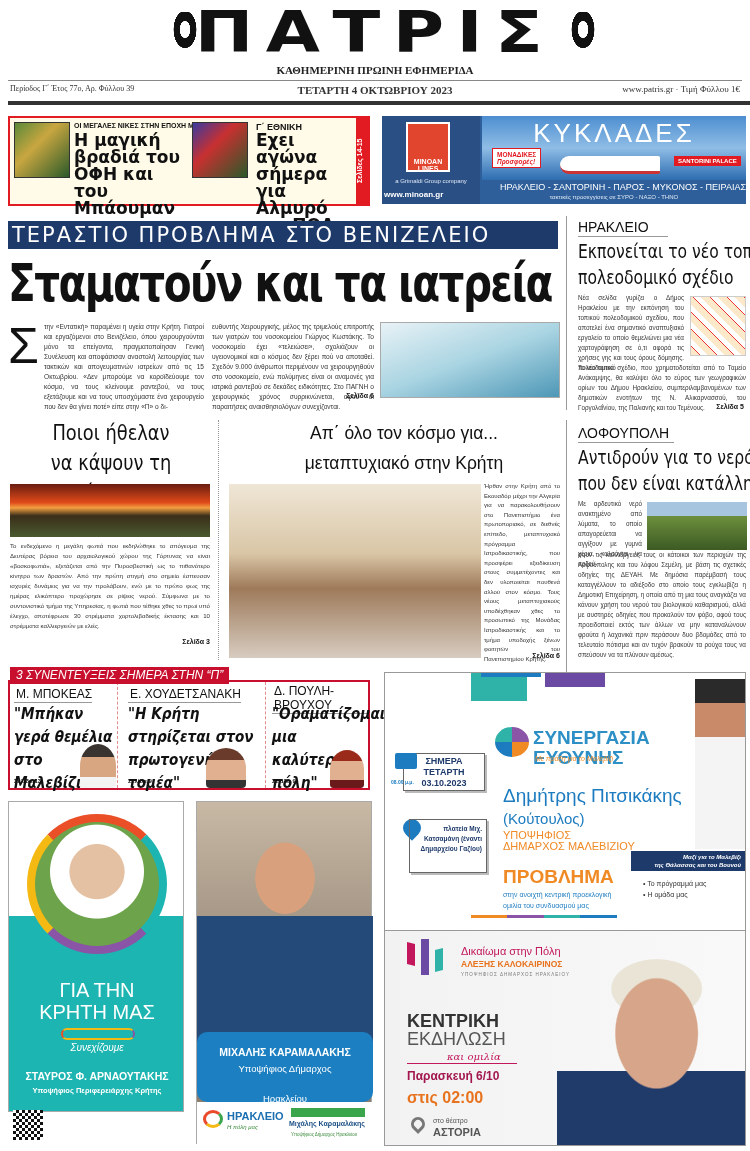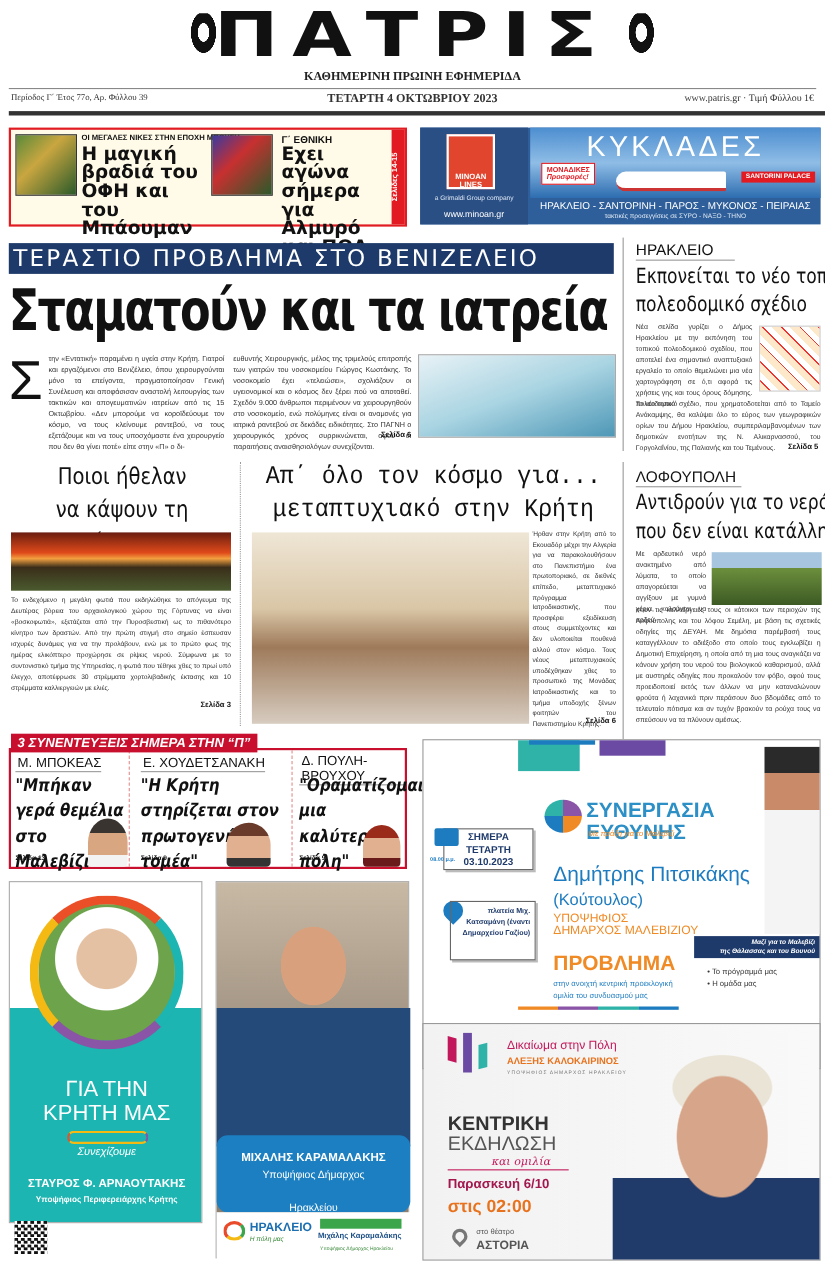--- a/index.html
+++ b/index.html
@@ -17,46 +17,46 @@
 .sports .img{background:linear-gradient(135deg,#5a8a3a,#c9a640 40%,#2a5a2a);width:56px;height:56px;border:1px solid #333}
 .sports .kicker{font-size:7px;font-weight:bold;color:#111}
 .sports .head{font-weight:bold;font-size:17px;line-height:17px;color:#111;font-family:"DejaVu Sans",sans-serif}
 .sports .bottom{left:4px;top:72px;font-size:9.5px;font-weight:bold;color:#111;font-family:"DejaVu Sans",sans-serif}
 .sports .side{right:0;top:0;width:12px;height:86px;background:#e21a22;color:#fff;font-size:7px;font-weight:bold;writing-mode:vertical-rl;transform:rotate(180deg);text-align:center}
 
 .minoan{left:382px;top:116px;width:364px;height:88px;background:#2e5f9a}
 .minoan .logo{left:0;top:0;width:98px;height:88px;background:#2a4f85}
 .minoan .logobox{left:24px;top:6px;width:44px;height:50px;background:#e2452e;border:2px solid #fff;color:#fff;font-size:7px;font-weight:bold;text-align:center;padding-top:34px;line-height:7px}
 .minoan .grim{left:2px;top:62px;width:94px;text-align:center;color:#dfe8f4;font-size:6px}
-.minoan .url{left:2px;top:74px;width:94px;text-align:center;color:#fff;font-size:8px;font-weight:normal}
+.minoan .url{left:2px;top:74px;width:94px;text-align:left;color:#fff;font-size:8px;font-weight:bold}
 .minoan .sea{left:100px;top:0;width:264px;height:64px;background:linear-gradient(180deg,#4d8ed0,#8fbde6 50%,#2d6db0)}
 .minoan .kyk{left:100px;top:2px;width:264px;text-align:center;color:#fff;font-size:26px;letter-spacing:3px}
 .minoan .mon{left:110px;top:32px;background:#fff;color:#e21a22;font-size:6.5px;font-weight:bold;padding:2px 4px;border:1px solid #e21a22}
 .minoan .santo{left:292px;top:40px;background:#e21a22;color:#fff;font-size:6px;font-weight:bold;padding:2px 4px}
 .minoan .ship{left:178px;top:40px;width:100px;height:18px;background:#fff;border-radius:30px 6px 6px 30px;border-bottom:3px solid #c33}
-.minoan .route{left:100px;top:66px;width:264px;text-align:center;color:#fff;font-size:9px}
+.minoan .route{left:100px;top:66px;width:264px;text-align:right;color:#fff;font-size:9px}
 .minoan .tact{left:100px;top:78px;width:264px;text-align:center;color:#dfe8f4;font-size:6px}
 
 .kicker-bar{left:8px;top:221px;width:550px;height:28px;background:#1e3a6b;color:#fff;font-size:21px;letter-spacing:2px;padding-left:4px;line-height:28px;font-family:"DejaVu Sans",sans-serif}
 .mainhead{left:8px;top:250px;font-family:"DejaVu Sans",sans-serif;font-weight:bold;font-size:52px;letter-spacing:-2px;color:#111;transform:scaleX(0.78);transform-origin:left top;white-space:nowrap;line-height:66px}
 .dropcap{left:8px;top:322px;font-size:50px;line-height:48px;color:#111}
 .body{font-size:6.6px;line-height:10px;color:#333;text-align:justify}
 .sel{font-weight:bold;font-size:7px;color:#111;text-align:right}
 .hosp{left:380px;top:322px;width:180px;height:76px;border:1px solid #aaa;background:linear-gradient(160deg,#e8f2f6,#a9d4e2 50%,#4d97b6)}
 .vline{width:1px;background:#999}
 
 .sec-label{font-size:14px;color:#111}
 .sec-head{font-size:19px;line-height:26px;color:#111;font-family:"DejaVu Sans",sans-serif;transform:scaleX(0.82);transform-origin:left top;white-space:nowrap}
 .map{left:690px;top:296px;width:56px;height:60px;background:repeating-linear-gradient(45deg,#fde8c9 0 6px,#e33 6px 7px,#fff 7px 12px);border:1px solid #ccc}
 .hillimg{left:647px;top:502px;width:100px;height:48px;background:linear-gradient(180deg,#a7c5de 0 30%,#6c8f3c 30%,#3c5a24)}
 
 .fire{left:10px;top:484px;width:200px;height:53px;background:linear-gradient(180deg,#6a1d10,#e04a1a 35%,#f2a040 45%,#3a2e1a 60%,#4a5a2e)}
 .group{left:229px;top:484px;width:252px;height:174px;background:linear-gradient(180deg,#efe6d6,#d9c6a6 40%,#9e7a5a 60%,#d7ccc0)}
 
-.int-tag{left:10px;top:667px;background:#c8102e;color:#fff;font-style:italic;font-weight:bold;font-size:12px;padding:1px 6px;height:17px}
+.int-tag{left:10px;top:667px;background:#c8102e;color:#fff;font-style:italic;font-weight:normal;font-size:12px;padding:1px 6px;height:17px}
 .int-box{left:8px;top:680px;width:362px;height:110px;border:2px solid #c8102e}
 .int-col{top:0;height:106px;border-right:1px dashed #e18a8a}
 .int-name{font-size:12px;color:#111;border-bottom:1px solid #999;display:inline-block;padding:0 0 1px 2px}
 .int-quote{font-style:italic;font-weight:bold;font-size:16px;line-height:23px;color:#111;font-family:"DejaVu Sans",sans-serif;transform:scaleX(0.85);transform-origin:left top}
 .int-page{font-size:6px;font-weight:bold;color:#111}
 .face{border-radius:50% 50% 10% 10%}
 
 .syn{left:384px;top:672px;width:362px;height:300px;border:1px solid #999;background:#fff}
 .syn .bar{height:22px;top:0}
 .syn .logo-t{left:118px;top:55px;font-size:19px;font-weight:bold;color:#2c8fc6;line-height:20px}
@@ -180,21 +180,21 @@
 
 <div class="abs" style="left:8px;top:418px;width:206px;text-align:center;font-size:21px;line-height:30px;color:#111;font-family:'DejaVu Sans',sans-serif">
   <div style="transform:scaleX(0.85)">Ποιοι ήθελαν</div>
   <div style="transform:scaleX(0.85)">να κάψουν τη Γόρτυνα</div>
 </div>
 <div class="abs fire"></div>
 <div class="abs body" style="left:10px;top:541px;width:200px;font-size:6.1px">Το ενδεχόμενο η μεγάλη φωτιά που εκδηλώθηκε το απόγευμα της Δευτέρας βόρεια του αρχαιολογικού χώρου της Γόρτυνας να είναι «βοσκοφωτιά», εξετάζεται από την Πυροσβεστική ως το πιθανότερο κίνητρο των δραστών. Από την πρώτη στιγμή στο σημείο έσπευσαν ισχυρές δυνάμεις για να την προλάβουν, ενώ με το πρώτο φως της ημέρας ελικόπτερο προχώρησε σε ρίψεις νερού. Σύμφωνα με το συντονιστικό τμήμα της Υπηρεσίας, η φωτιά που τέθηκε χθες το πρωί υπό έλεγχο, αποτέφρωσε 30 στρέμματα χορτολιβαδικής έκτασης και 10 στρέμματα καλλιεργειών με ελιές.</div>
 <div class="abs sel" style="left:10px;top:638px;width:200px">Σελίδα 3</div>
 <div class="abs" style="left:218px;top:420px;width:0;height:240px;border-left:1px dotted #999"></div>
 
-<div class="abs" style="left:226px;top:418px;width:336px;text-align:center;font-size:23px;line-height:30px;color:#111;font-family:Liberation Mono, monospace">
+<div class="abs" style="left:236px;top:418px;width:336px;text-align:center;font-size:19px;line-height:30px;color:#111;font-family:Liberation Sans, sans-serif">
   <div style="transform:scaleX(0.92)">Απ΄ όλο τον κόσμο για...</div>
   <div style="transform:scaleX(0.92)">μεταπτυχιακό στην Κρήτη</div>
 </div>
 <div class="abs group"></div>
 <div class="abs body" style="left:484px;top:482px;width:76px;font-size:6px;line-height:9.6px">Ήρθαν στην Κρήτη από το Εκουαδόρ μέχρι την Αλγερία για να παρακολουθήσουν στο Πανεπιστήμιο ένα πρωτοποριακό, σε διεθνές επίπεδο, μεταπτυχιακό πρόγραμμα Ιατροδικαστικής, που προσφέρει εξειδίκευση στους συμμετέχοντες και δεν υλοποιείται πουθενά αλλού στον κόσμο. Τους νέους μεταπτυχιακούς υποδέχθηκαν χθες το προσωπικό της Μονάδας Ιατροδικαστικής και το τμήμα υποδοχής ξένων φοιτητών του Πανεπιστημίου Κρήτης.</div>
 <div class="abs sel" style="left:484px;top:652px;width:76px">Σελίδα 6</div>
 
 <div class="abs int-box">
   <div class="abs int-col" style="left:0;width:108px">
     <div class="abs" style="left:4px;top:2px"><span class="int-name">Μ. ΜΠΟΚΕΑΣ</span></div>

